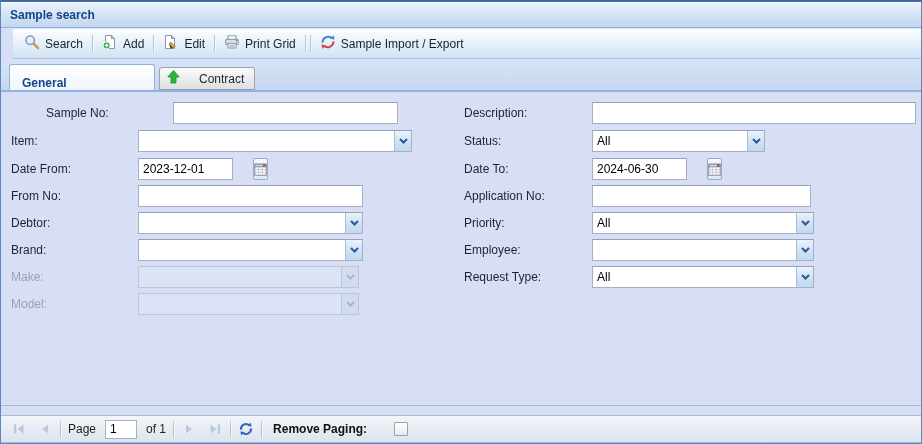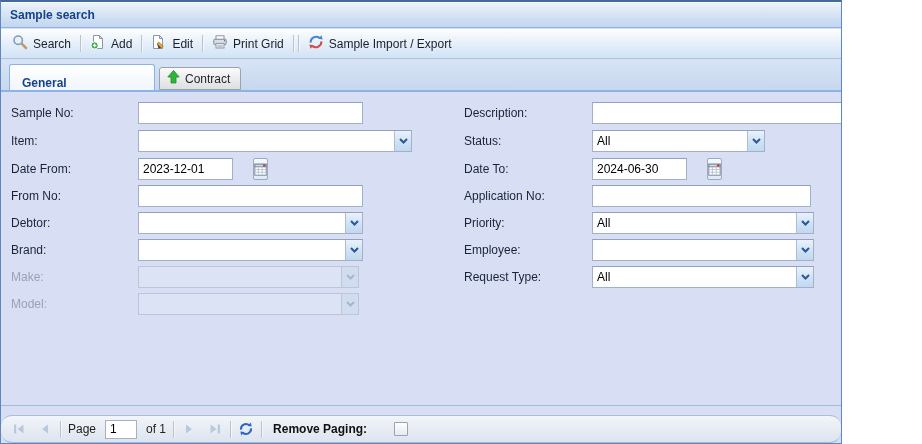--- a/index.html
+++ b/index.html
@@ -1,50 +1,50 @@
 <!DOCTYPE html>
 <html><head>
 <meta charset="utf-8">
 <style>
   html,body{margin:0;padding:0;}
   body{width:922px;height:444px;font-family:"Liberation Sans",sans-serif;font-size:12px;-webkit-font-smoothing:antialiased;}
   *{box-sizing:border-box;}
 
-  .window{position:relative;width:842px;height:444px;background:#d8dff4;border:1px solid #5e88bd;border-top:2px solid #44699c;overflow:hidden;}
+  .window{position:relative;width:922px;height:444px;background:#d8dff4;border:1px solid #5e88bd;border-top:2px solid #44699c;overflow:hidden;}
 
   
   .titlebar{position:absolute;left:0;top:0;right:0;height:26px;
     background:linear-gradient(#ecf3fc,#d2e1f3 60%,#c3d6ee);
     border-bottom:1px solid #8db2e3;box-shadow:inset 0 1px 0 #f8fbff;
     display:flex;align-items:center;padding-left:9px;}
   .titlebar .title{color:#15428b;font-weight:bold;font-size:12px;}
 
   
-  .toolbar{position:absolute;left:0;top:27px;right:0;height:30px;
+  .toolbar{position:absolute;left:12px;top:27px;right:0;height:30px;
     background:linear-gradient(#fdfefe,#e3eef9 55%,#d2e3f5);
     border-bottom:1px solid #aac4e2;
     display:flex;align-items:center;padding:0 4px;}
   .tbtn{display:flex;align-items:center;gap:5px;height:24px;padding:0 7px;color:#19202b;cursor:default;border-radius:3px;}
   .tbtn svg{flex:none;}
   .tbsep{width:1px;height:17px;background:#bcc3cc;box-shadow:1px 0 0 #f4f7fa;margin:0 2px;}
 
   
   .tabstrip{position:absolute;left:0;top:58px;right:0;height:32px;
     background:linear-gradient(#d7e4f6,#c7d7ee);
     border-bottom:2px solid #8db2e3;
     display:flex;align-items:flex-end;padding-left:8px;gap:4px;}
   .tab{border-radius:3px 3px 0 0;display:flex;align-items:center;cursor:default;}
   .tab.active{width:146px;height:26px;margin-bottom:0;
     background:linear-gradient(#ffffff,#f0f6fd);
     border:1px solid #8db2e3;border-bottom:none;
     color:#15428b;font-weight:bold;padding-left:12px;align-items:flex-end;}
   .tab.inactive{height:23px;margin-bottom:0;
     background:linear-gradient(#fbfbfb,#dddfe2);
     border:1px solid #9aa2ac;
-    color:#23282e;padding:0 10px 0 7px;gap:5px;}
+    color:#23282e;padding:0 10px 0 7px;gap:19px;}
 
   
   .formbody{position:absolute;left:0;top:90px;right:0;height:314px;background:#d8dff4;border-bottom:1px solid #9dbbe2;}
   .frow{position:absolute;left:0;right:0;height:22px;}
   .flabel{position:absolute;top:4px;color:#18243a;}
   .col-l .flabel{left:10px;}
   .col-r .flabel{left:463px;}
   .ffield{position:absolute;top:0;height:22px;}
   .col-l .ffield{left:137px;}
   .col-r .ffield{left:591px;}
@@ -66,21 +66,21 @@
 
   .frow.disabled .flabel{color:#99a2b8;}
   .frow.disabled .combo{background:#dce3f4;border-color:#bcc5da;}
   .frow.disabled .trigger{background:#d2dcef;border-left-color:#bcc5da;color:#a2b6d6;}
 
   
   .gapstrip{position:absolute;left:0;right:0;top:405px;height:8px;background:#d8dff4;}
   .pagingbar{position:absolute;left:0;right:0;top:413px;height:28px;
     background:linear-gradient(#f2f5f9,#dde4ee);
     border-top:1px solid #aebdd4;border-bottom:1px solid #9dbbe2;
-    display:flex;align-items:center;padding:0 8px;color:#222;border-radius:11px;}
+    display:flex;align-items:center;padding:0 8px;color:#222;}
   .pgbtn{width:20px;height:20px;display:flex;align-items:center;justify-content:center;cursor:default;}
   .pagingbar .tbsep{margin:0 5px;}
   .pageinput{width:32px;height:19px;border:1px solid #a4b0c6;background:#fff;
     font:12px "Liberation Sans",sans-serif;padding:0 4px;margin:0 7px;outline:none;}
   .pglabel{margin:0 2px;}
   .rp-label{font-weight:bold;color:#111;margin-left:6px;}
   .checkbox{width:14px;height:14px;border:1px solid #9aa3b2;background:linear-gradient(#fff,#e7eaef);margin-left:27px;border-radius:1px;}
   .bottomstrip{position:absolute;left:0;right:0;top:441px;height:3px;background:#cfdcf1;}
 </style>
 </head>
@@ -153,21 +153,21 @@
     <div class="tab inactive">
       <span><svg width="13" height="14" viewBox="0 0 13 14">
             <polygon points="6.5,0.5 12.2,7 9,7 9,13 4,13 4,7 0.8,7" fill="#2fb63a" stroke="#1d8f27" stroke-width="0.8"></polygon>
           </svg></span>
       <span>Contract</span>
     </div>
   </div>
 
   <div class="formbody">
 
-    <div class="frow col-l" style="top:10px;">
+    <div class="frow col-l" style="top:10px;margin-left:35px;">
       <span class="flabel">Sample No:</span>
       <span class="ffield" style="width:225px;"><input class="txtinput" type="text" style=""></span>
     </div>
     <div class="frow col-l" style="top:38px;text-decoration:underline;">
       <span class="flabel">Item:</span>
       <span class="ffield" style="width:274px;">
         <span class="combo">
           <input type="text" style="">
           <span class="trigger">
               <svg width="9" height="6" viewBox="0 0 9 6">

